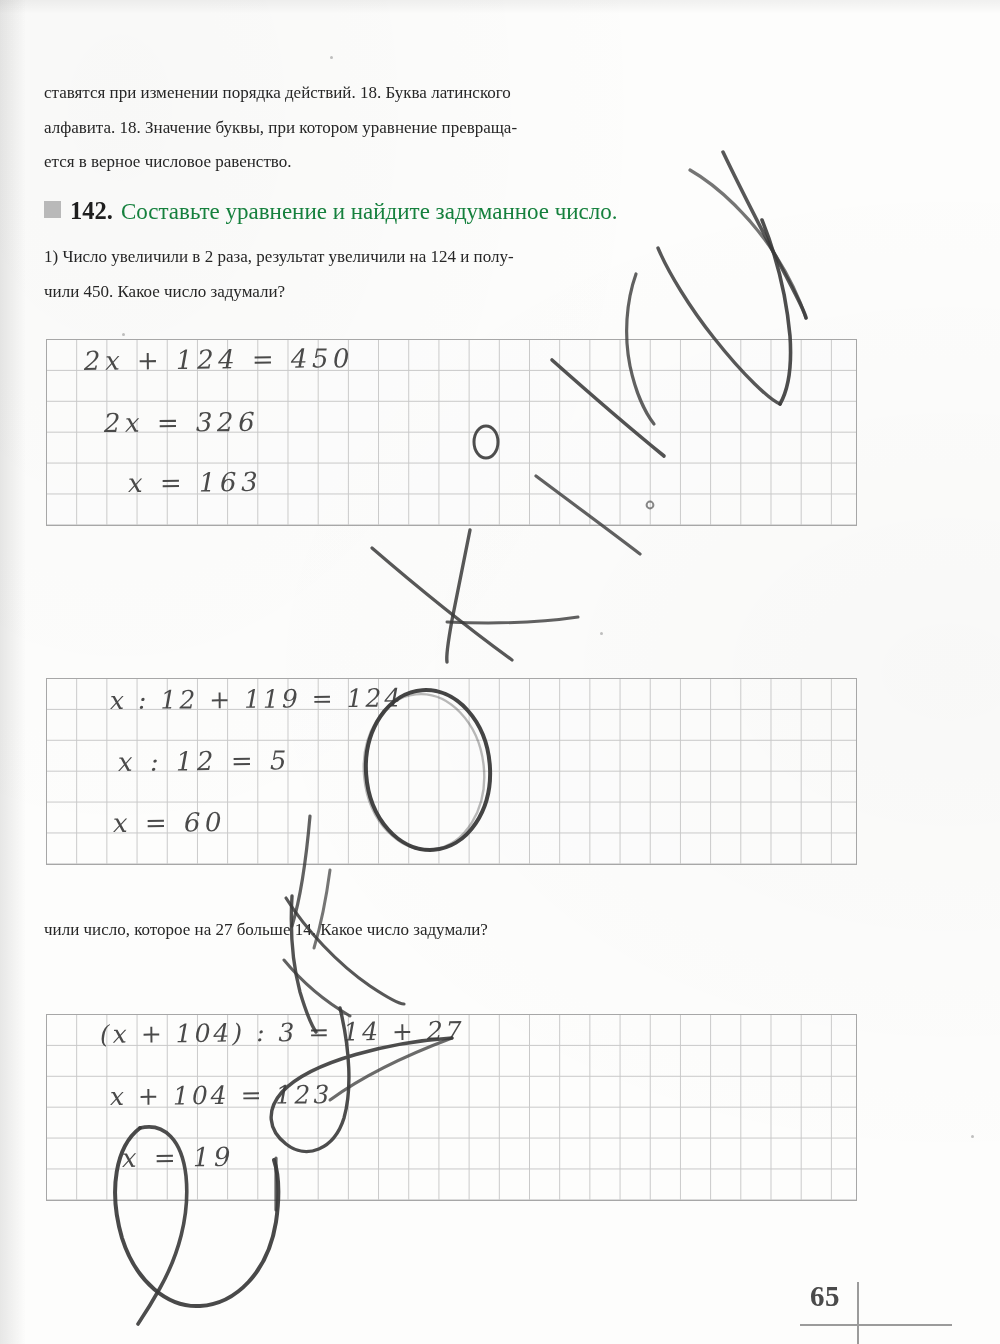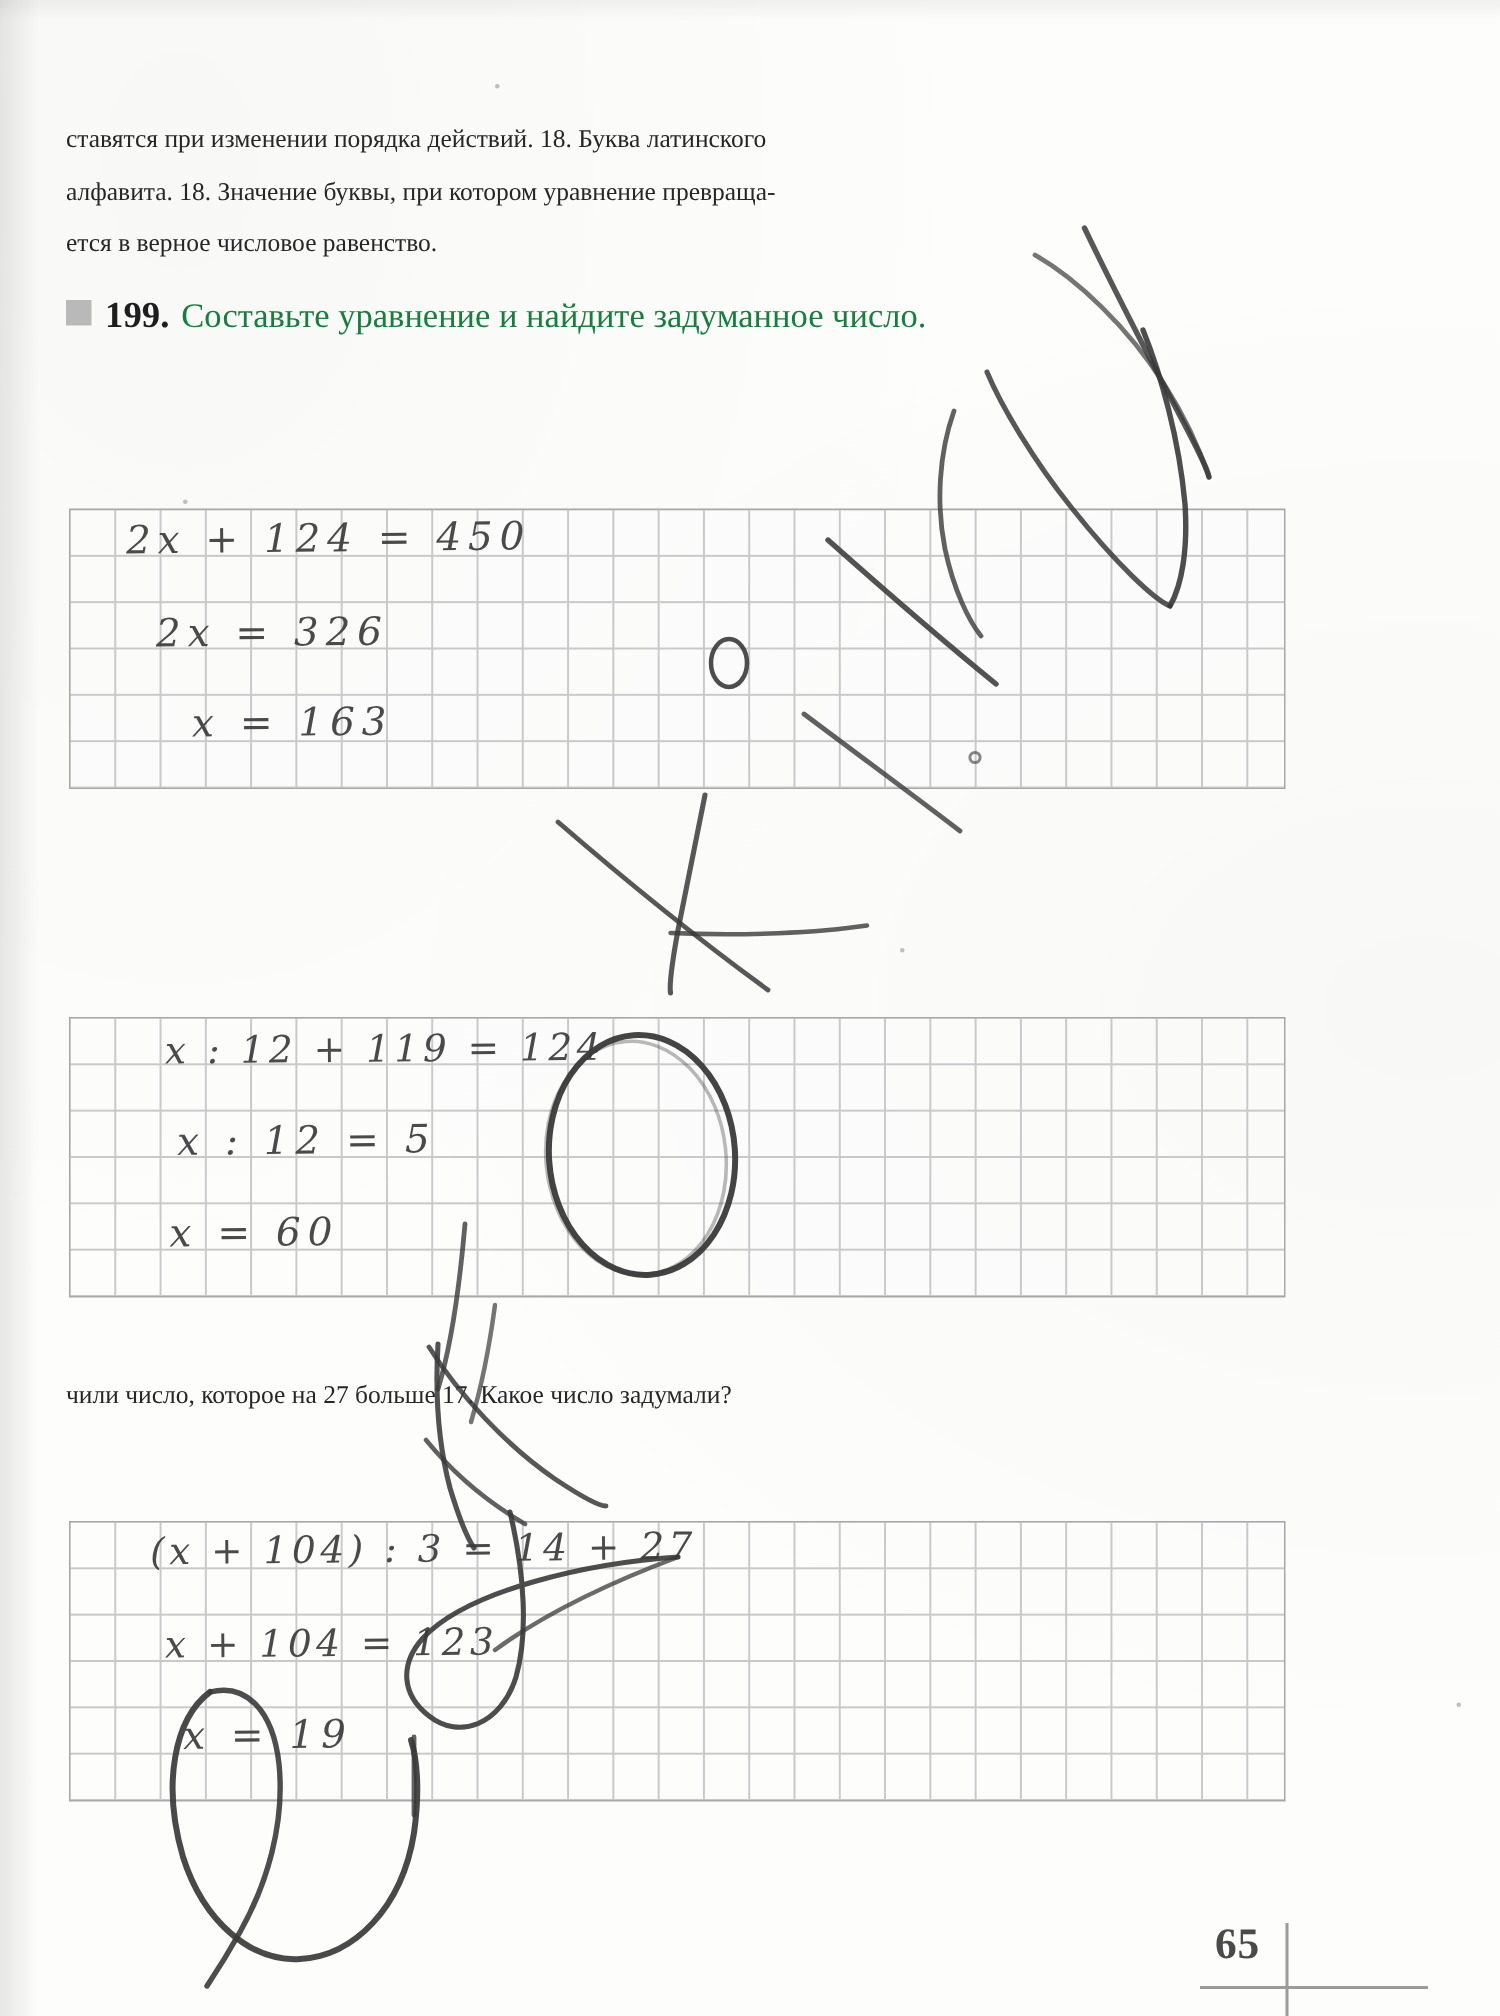--- a/index.html
+++ b/index.html
@@ -170,42 +170,46 @@
   <div class="edge-top"></div>
 
   <div class="para" style="top:76px;">
     <span class="ln">ставятся при изменении порядка действий. 18. Буква латинского</span>
     <span class="ln">алфавита. 18. Значение буквы, при котором уравнение превраща-</span>
     <span class="ln">ется в верное числовое равенство.</span>
   </div>
 
   <div class="ex-head">
     <span class="ex-marker"></span>
-    <span class="ex-num">199.</span>
+    <span class="ex-num">142.</span>
     <span class="ex-text">Составьте уравнение и найдите задуманное число.</span>
   </div>
 
+  <div class="para" style="top:240px;">
+    <span class="ln">1) Число увеличили в 2 раза, результат увеличили на 124 и полу-</span>
+    <span class="ln">чили 450. Какое число задумали?</span>
+  </div>
 
   <div class="grid" style="left:46px; top:339px; width:811px; height:187px;"></div>
 
   <div class="hw" style="left:84px; top:346px; transform: rotate(-0.6deg);">2x + 124 = 450</div>
   <div class="hw" style="left:104px; top:408px; transform: rotate(-0.4deg);">2x = 326</div>
   <div class="hw" style="left:128px; top:468px; transform: rotate(-0.5deg);">x = 163</div>
 
   <div class="para" style="top:574px;">
   </div>
 
   <div class="grid" style="left:46px; top:678px; width:811px; height:187px;"></div>
 
   <div class="hw" style="left:110px; top:686px; font-size:25px; letter-spacing:3px; transform: rotate(-0.5deg);">x : 12 + 119 = 124</div>
   <div class="hw" style="left:118px; top:747px; transform: rotate(-0.6deg);">x : 12 = 5</div>
   <div class="hw" style="left:113px; top:808px; transform: rotate(-0.5deg);">x = 60</div>
 
   <div class="para" style="top:913px;">
-    <span class="ln">чили число, которое на 27 больше 17. Какое число задумали?</span>
+    <span class="ln">чили число, которое на 27 больше 14. Какое число задумали?</span>
   </div>
 
   <div class="grid" style="left:46px; top:1014px; width:811px; height:187px;"></div>
 
   <div class="hw" style="left:100px; top:1020px; font-size:25px; letter-spacing:3px; transform: rotate(-0.6deg);">(x + 104) : 3 = 14 + 27</div>
   <div class="hw" style="left:110px; top:1082px; font-size:25px; letter-spacing:3px; transform: rotate(-0.5deg);">x + 104 = 123</div>
   <div class="hw" style="left:122px; top:1143px; transform: rotate(-0.6deg);">x = 19</div>
 
   <svg class="doodles" width="1000" height="1344" viewBox="0 0 1000 1344">
     <g fill="none" stroke="#3a3a3a" stroke-linecap="round">

